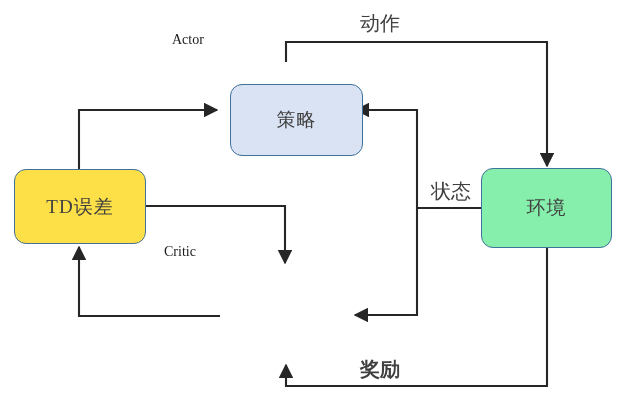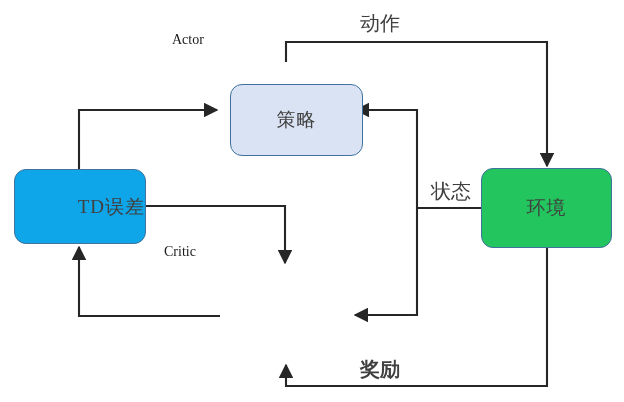--- a/index.html
+++ b/index.html
@@ -29,22 +29,22 @@
     border-radius: 12px;
     display: flex;
     align-items: center;
     justify-content: center;
     color: #404040;
     font-size: 19px;
     letter-spacing: 1px;
     z-index: 2;
   }
   .node-blue  { background: #dae3f3; }
-  .node-gray  { background: #0ea5e9; justify-content: flex-end; }
-  .node-amber { background: #22c55e; border-color: #41719c; }
+  .node-gray  { background: #fde047; }
+  .node-amber { background: #86efac; border-color: #41719c; }
 
   .edge-label {
     position: absolute;
     color: #404040;
     font-size: 20px;
     white-space: nowrap;
     z-index: 3;
     background: #ffffff;
     padding: 0 2px;
   }

